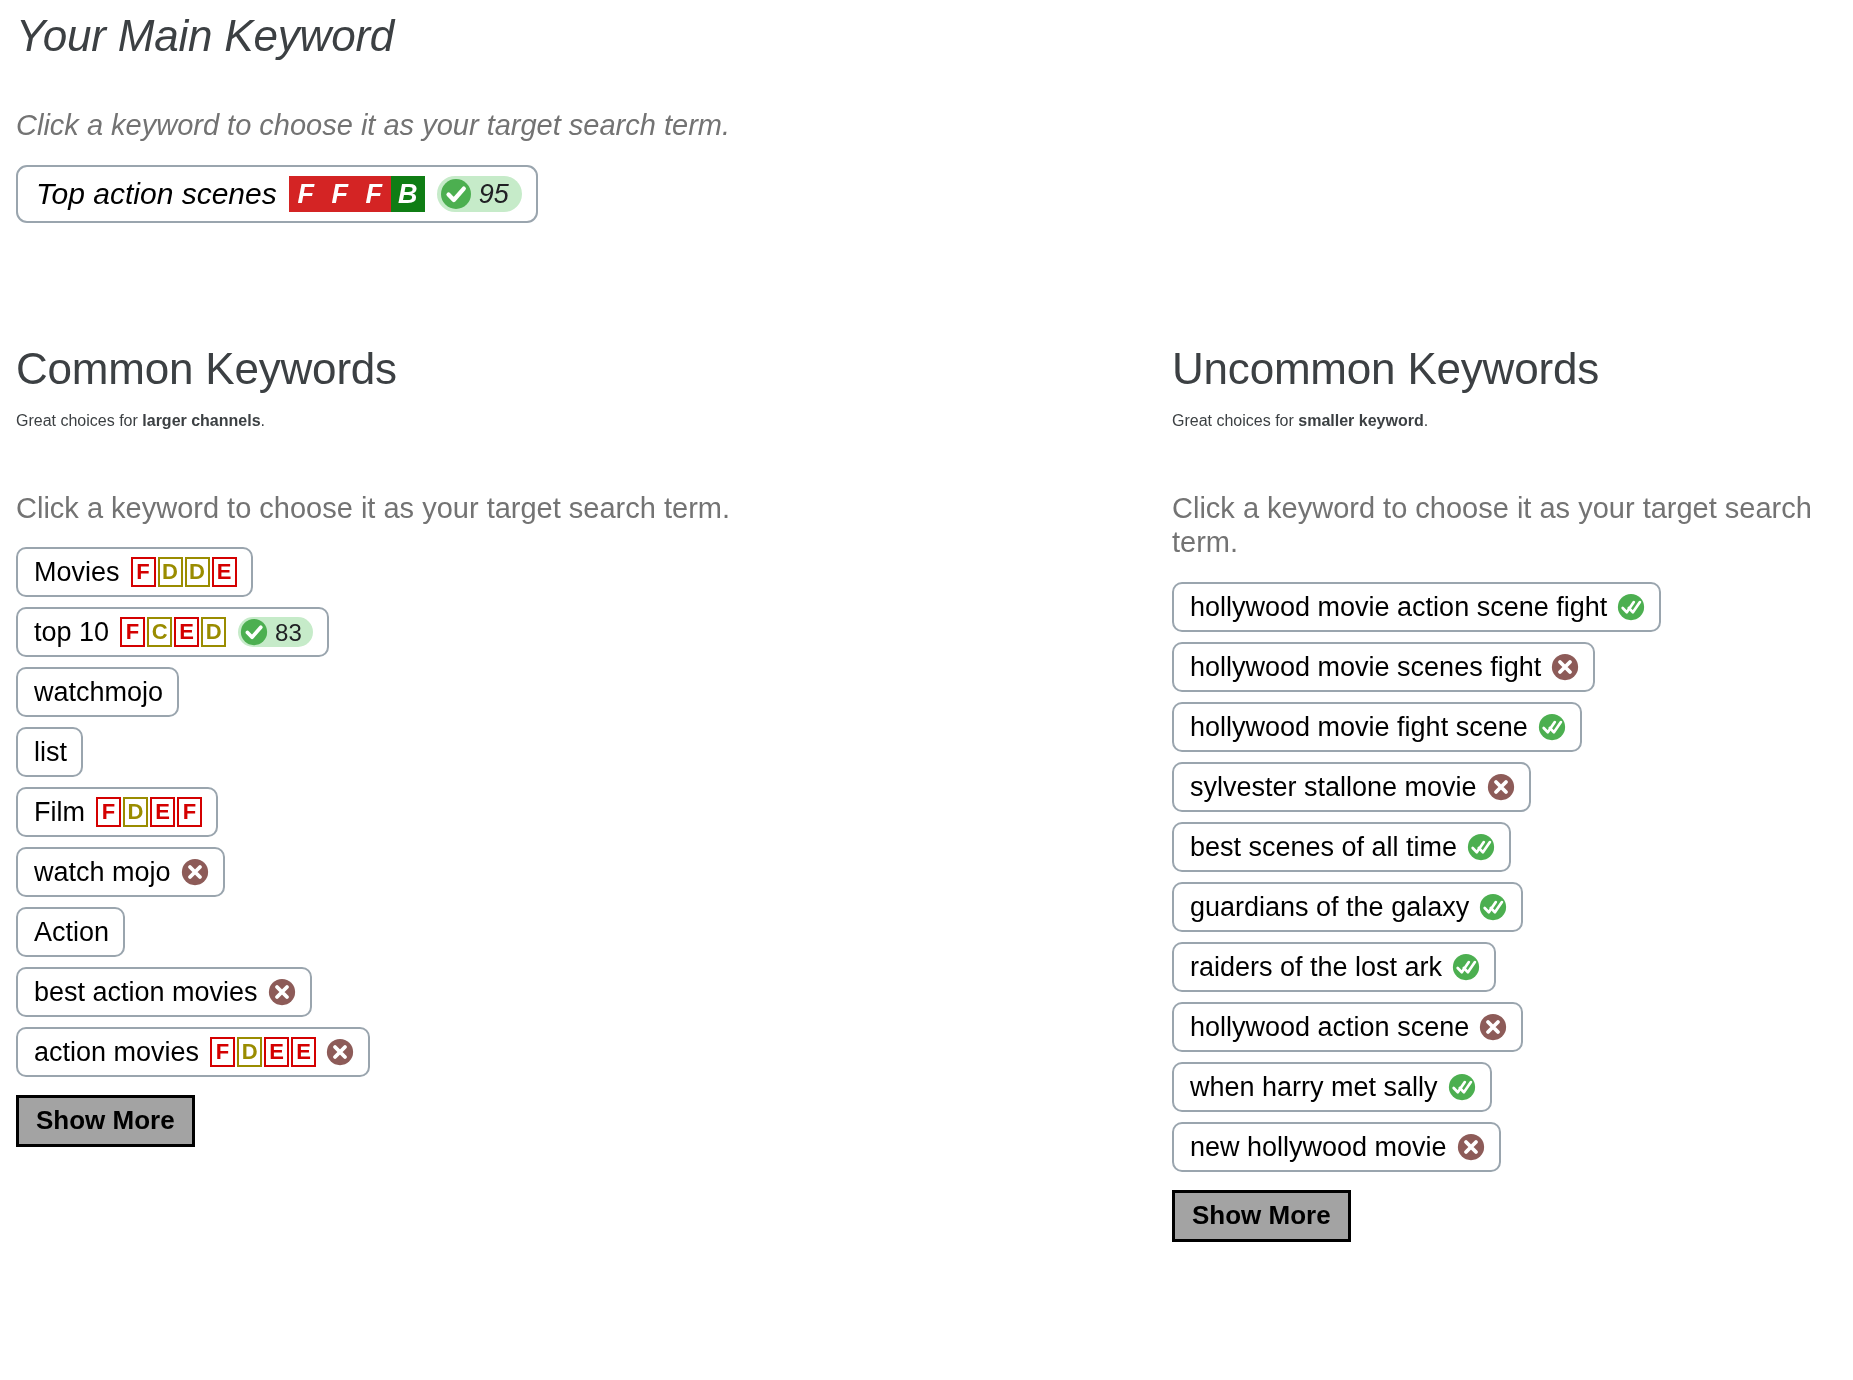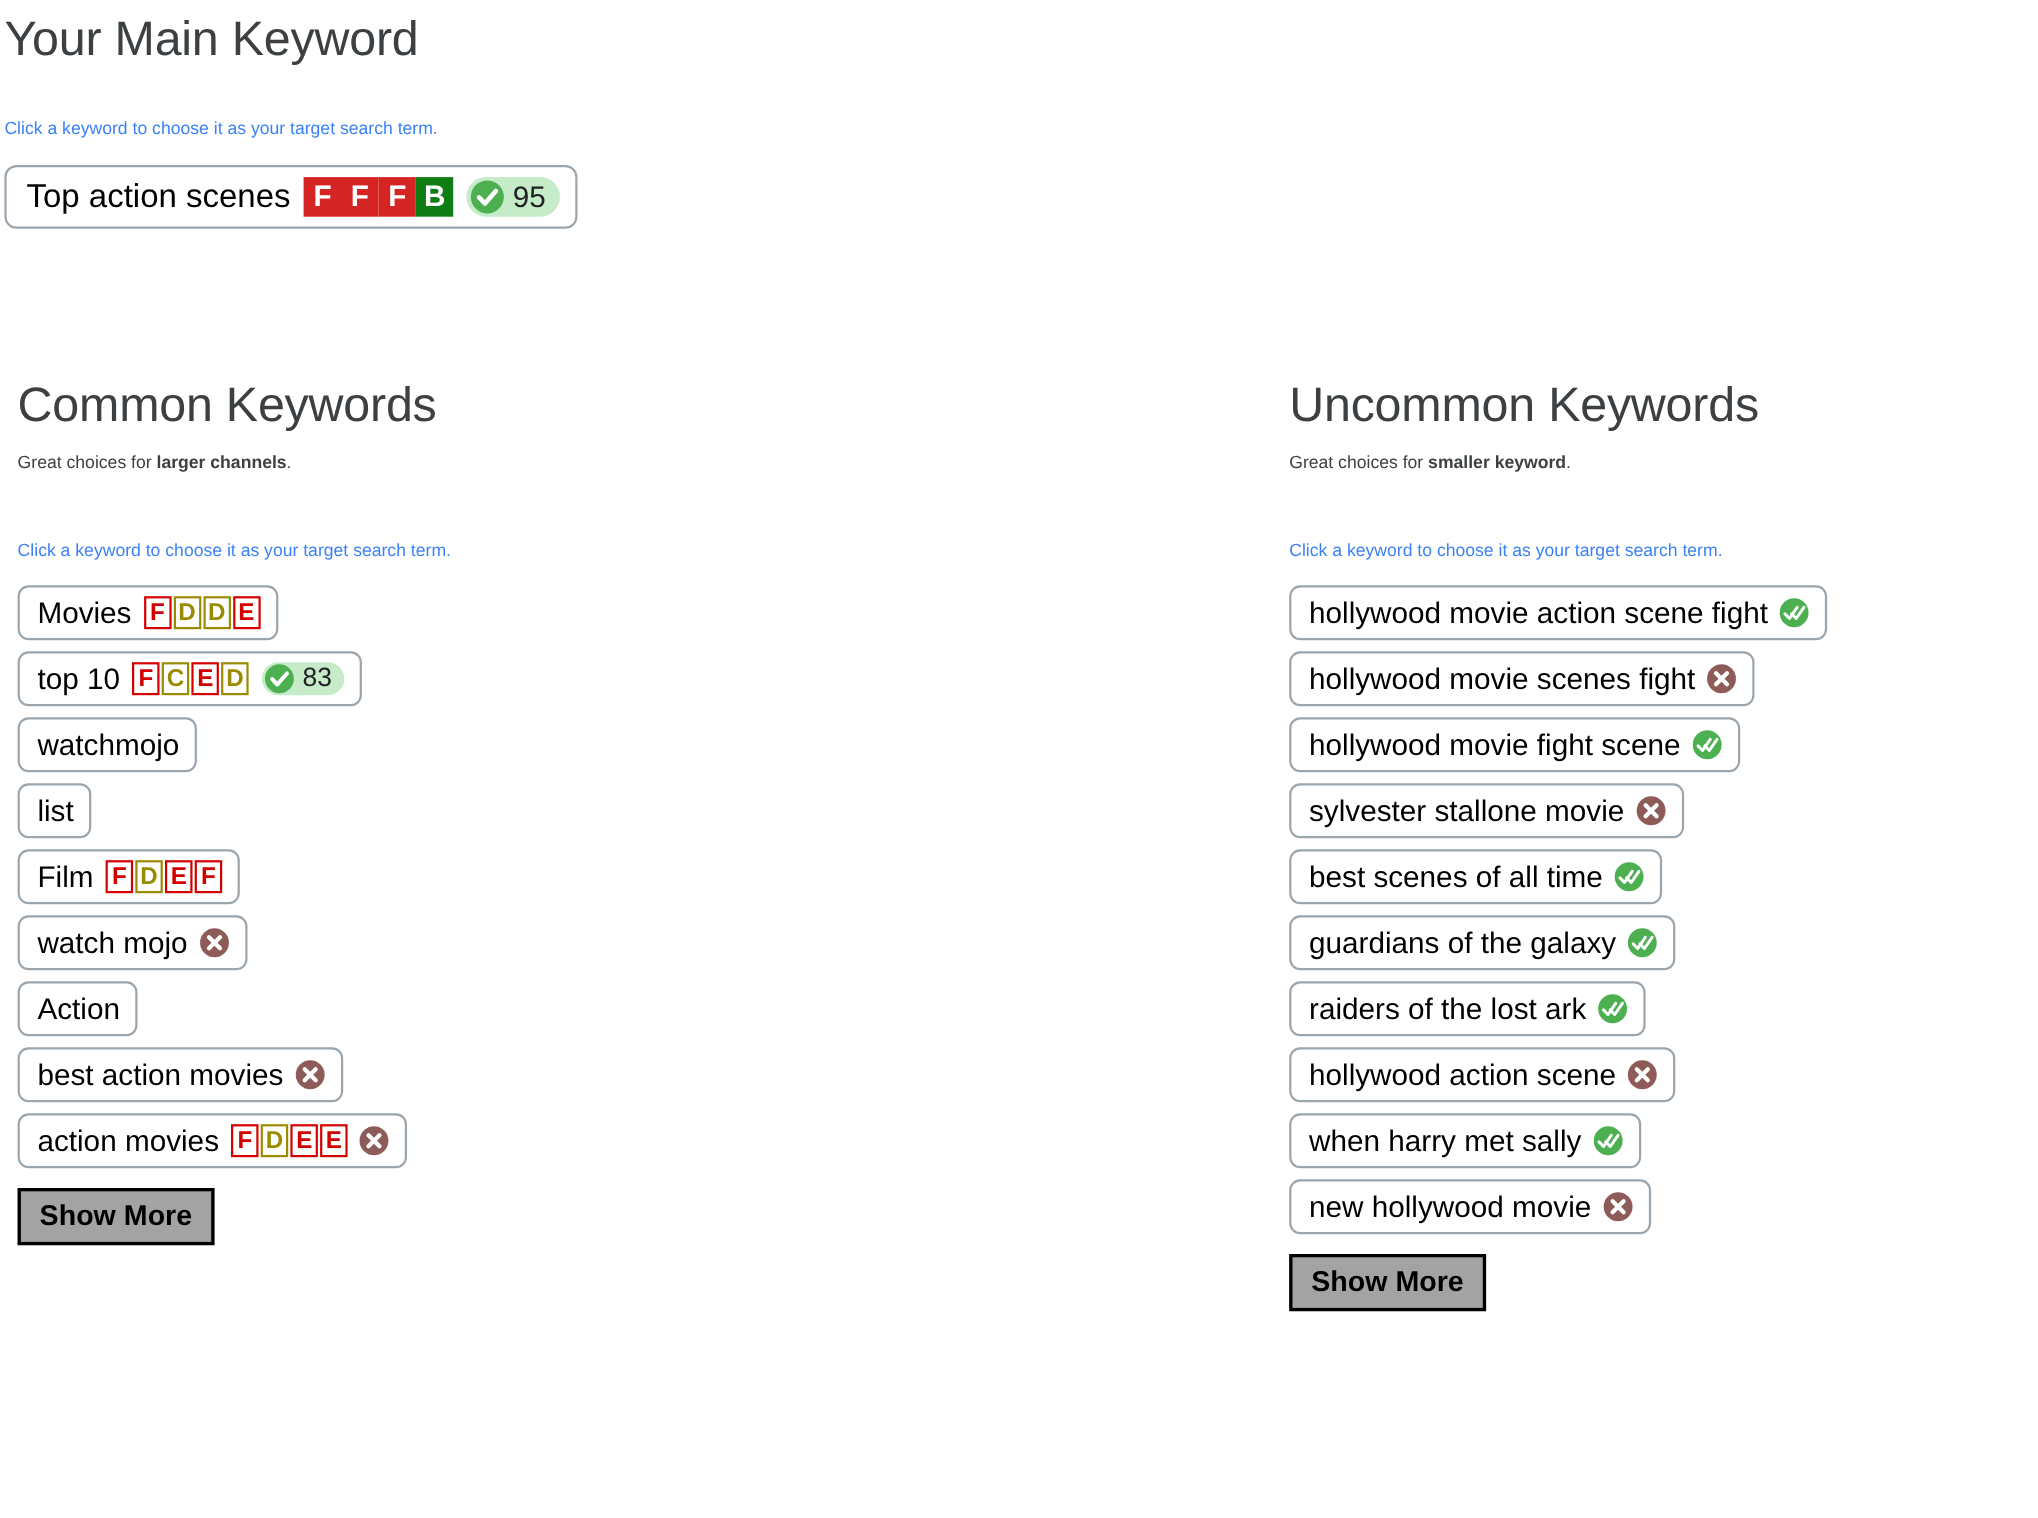--- a/index.html
+++ b/index.html
@@ -27,38 +27,39 @@
   
   .h1 {
     font-size: 44px;
     font-weight: 400;
     color: #3c4043;
     letter-spacing: -0.2px;
     margin: 0;
     line-height: 1.1;
   }
   .hint {
-    font-size: 16px;
-    color: #3b82f6;
+    font-size: 29px;
+    color: #737373;
     margin: 0;
     line-height: 1.2;
   }
   .subtitle {
     font-size: 16px;
     color: #3c4043;
     margin: 0;
     line-height: 1.2;
   }
   .subtitle b { font-weight: bold; }
 
   
   .main-kw-section {
     position: absolute;
-    left: 4px;
+    left: 16px;
     top: 12px;
+    font-style: italic;
   }
   .main-kw-section .h1 { margin-bottom: 48px; }
   .main-kw-section .hint { margin-bottom: 22px; }
 
   
   .chip {
     display: inline-flex;
     align-items: center;
     border: 2px solid #9aa5ae;
     border-radius: 10px;

